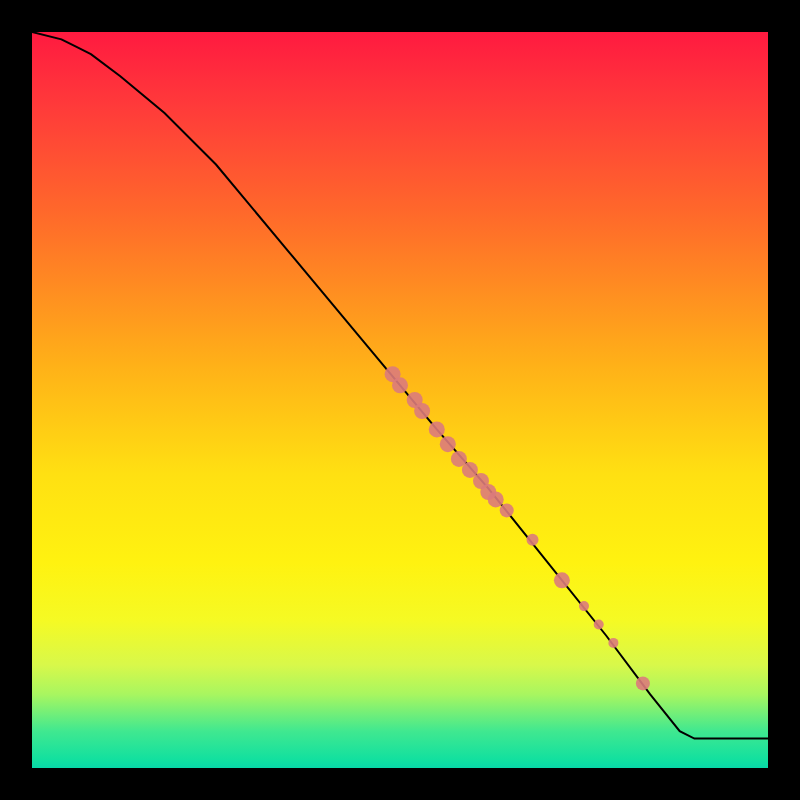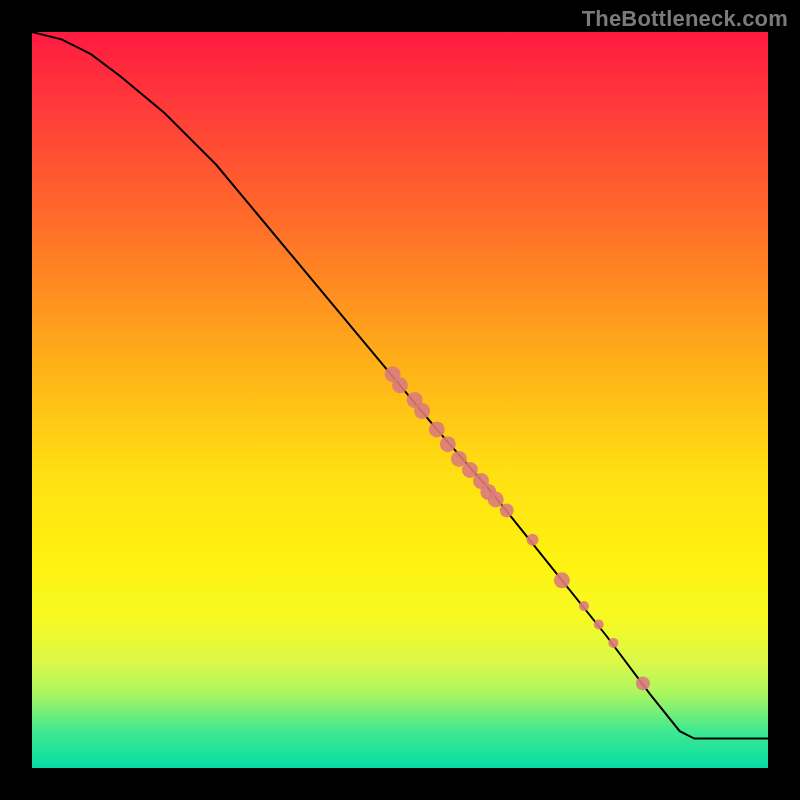--- a/index.html
+++ b/index.html
@@ -83,14 +83,13 @@
         <circle cx="474.7" cy="478.4" r="7" fill="#db7b7b" fill-opacity="0.9"></circle>
         <circle cx="500.5" cy="507.8" r="6" fill="#db7b7b" fill-opacity="0.9"></circle>
         <circle cx="529.9" cy="548.3" r="8" fill="#db7b7b" fill-opacity="0.9"></circle>
         <circle cx="552.0" cy="574.1" r="5" fill="#db7b7b" fill-opacity="0.9"></circle>
         <circle cx="566.7" cy="592.5" r="5" fill="#db7b7b" fill-opacity="0.9"></circle>
         <circle cx="581.4" cy="610.9" r="5" fill="#db7b7b" fill-opacity="0.9"></circle>
         <circle cx="610.9" cy="651.4" r="7" fill="#db7b7b" fill-opacity="0.9"></circle>
       </g>
   </svg>
 
-  <div class="watermark">TheBottleneck.com</div>
 </div>
 
 </body></html>

